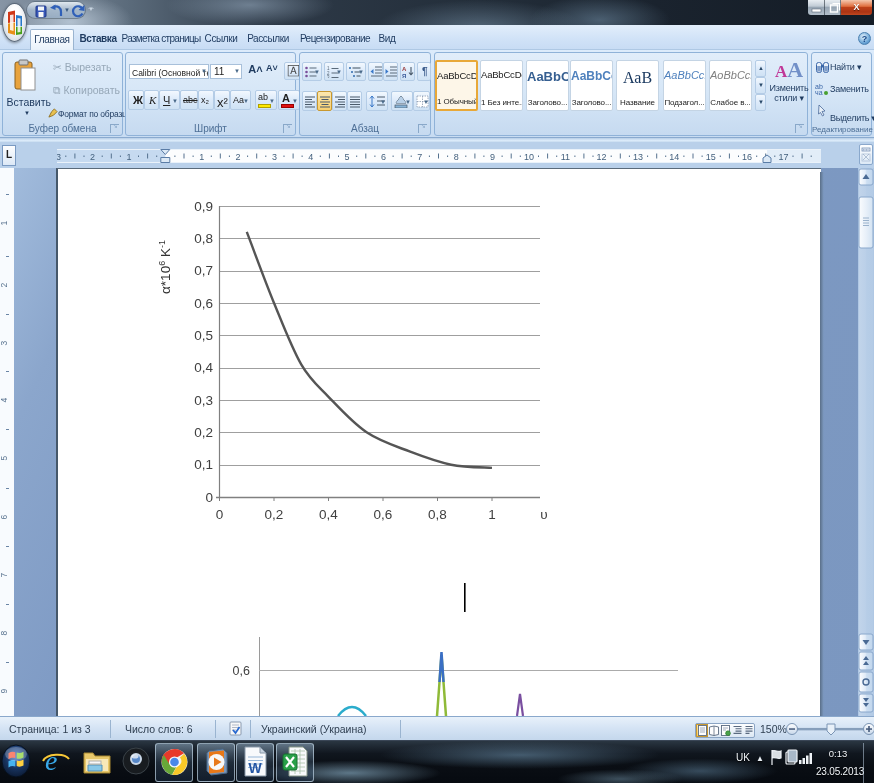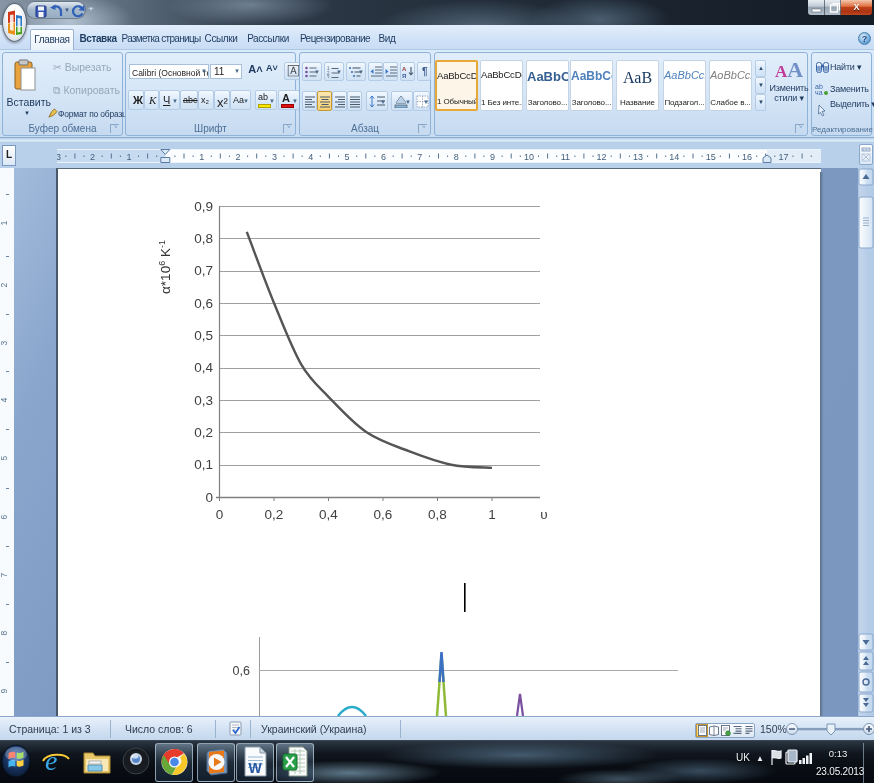--- a/index.html
+++ b/index.html
@@ -324,21 +324,21 @@
       <div class="abs" style="left:18px;top:9px;font-size:9px;letter-spacing:-0.2px;color:#1e3a5f;white-space:nowrap;">Найти ▾</div>
       <svg class="abs" style="left:3px;top:30px;" width="13" height="13" viewBox="0 0 13 13">
           <text x="0" y="6" font-size="7" fill="#3a66a8" font-family="Liberation Sans">ab</text>
           <text x="0" y="12" font-size="7" fill="#3a66a8" font-family="Liberation Sans">чa</text>
           <circle cx="11" cy="10" r="2" fill="#48a030"></circle>
         </svg>
       <div class="abs" style="left:18px;top:31px;font-size:9px;letter-spacing:-0.2px;color:#1e3a5f;white-space:nowrap;">Заменить</div>
       <svg class="abs" style="left:5px;top:52px;" width="10" height="12" viewBox="0 0 10 12">
           <path d="M2 0 L8 6 L5 6.5 L7 10 L5.5 11 L3.5 7.5 L1.5 9 Z" fill="#e8f0f8" stroke="#4a6a9a" stroke-width="0.8"></path>
         </svg>
-      <div class="abs" style="left:18px;top:46px;font-size:9px;letter-spacing:-0.3px;color:#1e3a5f;white-space:nowrap;">Выделить ▾</div>
+      <div class="abs" style="left:18px;top:60px;font-size:9px;letter-spacing:-0.3px;color:#1e3a5f;white-space:nowrap;">Выделить ▾</div>
       <div class="glabel" style="font-size:8px;">Редактирование</div>
     </div>
   </div>
   <div class="abs" style="left:0;top:137px;width:874px;height:5px;background:linear-gradient(#b6cde6,#dcebfa 60%,#c8dcf0);border-top:1px solid #8aaacf;"></div>
   <div class="abs" id="rulerrow">
     <div class="abs" style="left:859px;top:2px;width:14px;height:21px;background:linear-gradient(#fdfeff,#dce9f6);border:1px solid #8aa8cc;border-radius:2px;">
       <svg width="12" height="19" viewBox="0 0 12 19">
           <rect x="2" y="3" width="8" height="3" fill="#e8eef6" stroke="#7a94b8" stroke-width="0.8"></rect>
           <path d="M3.5 4 v1.5 M5 4 v1 M6.5 4 v1.5 M8 4 v1" stroke="#7a94b8" stroke-width="0.6"></path>
           <path d="M3 9 L9 15 M9 9 L3 15" stroke="#4a6a94" stroke-width="1" opacity="0.35"></path>

